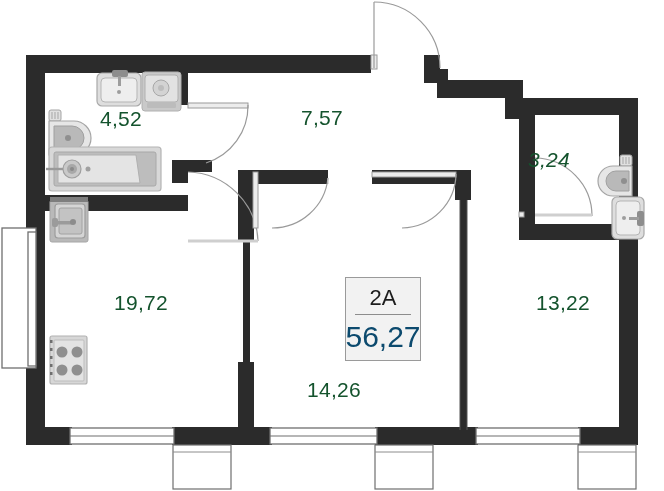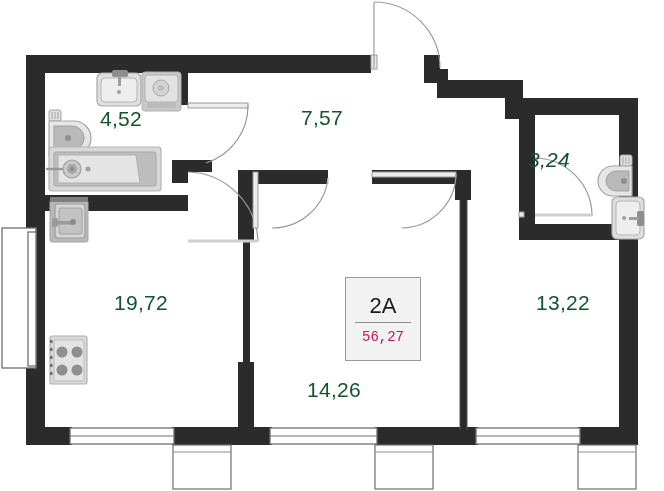--- a/index.html
+++ b/index.html
@@ -35,21 +35,21 @@
     justify-content:center;
     margin-left:28px;
   }
   #apt-badge .badge-code{
     font-size:22px;color:#1c1c1c;line-height:1;padding-bottom:5px;
   }
   #apt-badge .badge-rule{
     width:56px;height:1px;background:#8d8d8d;margin:0 0 4px 0;
   }
   #apt-badge .badge-area{
-    font-size:14px;color:#be185d;line-height:1;padding-top:3px;font-family:Liberation Mono, monospace;
+    font-size:30px;color:#0c4a6e;line-height:1;padding-top:3px;
   }
 </style>
 </head>
 <body>
 
 <div id="plan-root">
 
   <svg id="plan-svg" width="664" height="491" viewBox="0 0 664 491">
 
     <g>

